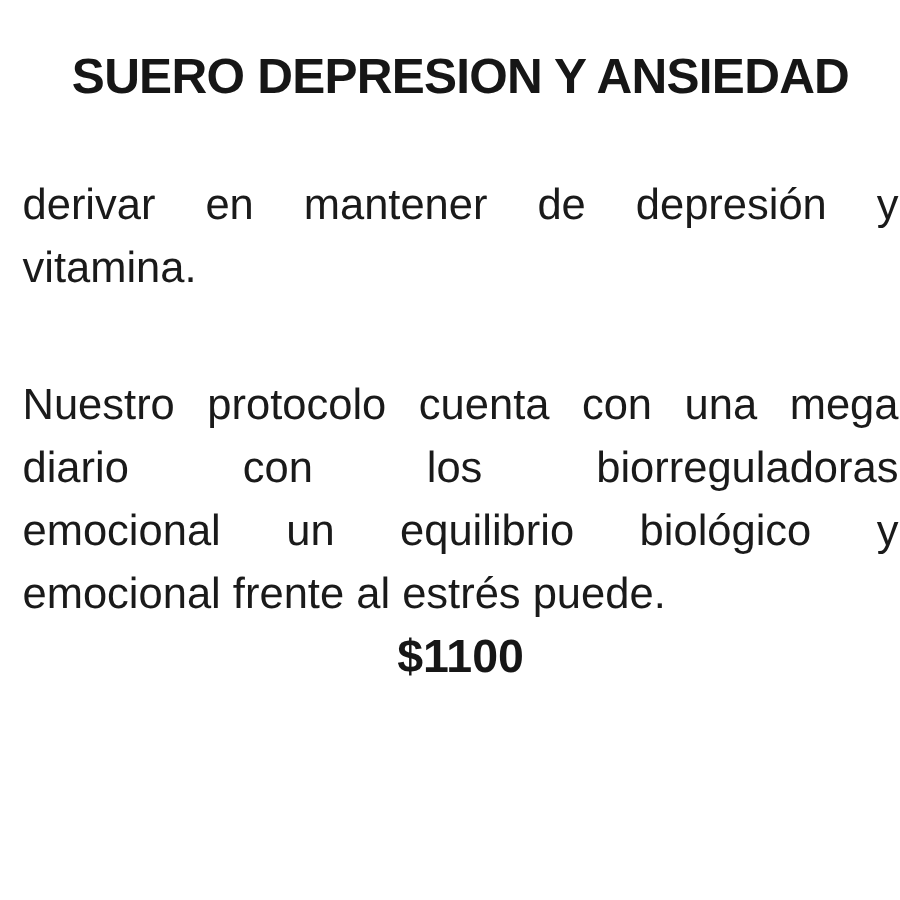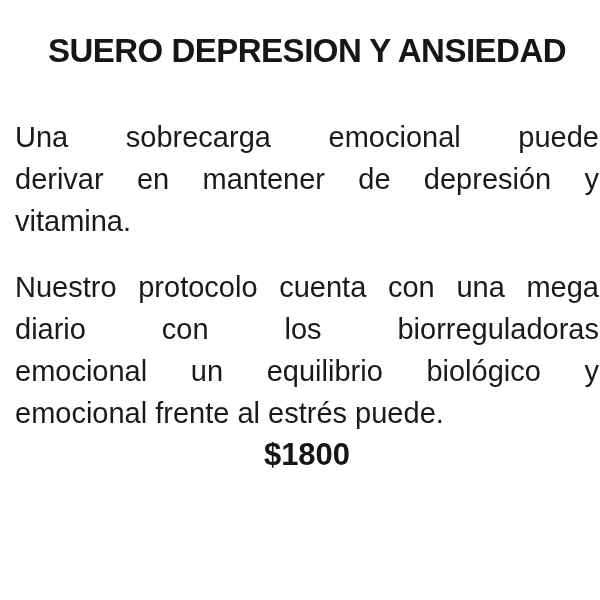--- a/index.html
+++ b/index.html
@@ -26,21 +26,21 @@
     line-height: 46px;
     letter-spacing: -0.5px;
     color: #161616;
   }
   .para {
     margin: 0;
     font-size: 29px;
     line-height: 42px;
   }
   .para-1 { margin-top: 42px; }
-  .para-2 { margin-top: 24px; }
+  .para-2 { margin-top: 49px; }
   .line {
     text-align: left;
     white-space: nowrap;
   }
   .line.just {
     white-space: normal;
     text-align: justify;
     text-align-last: justify;
   }
   .price {
@@ -53,27 +53,26 @@
   }
 </style>
 </head>
 <body>
 
 <div class="page">
 
   <h1 class="title">SUERO DEPRESION Y ANSIEDAD</h1>
 
   <div class="para para-1">
-    <div class="line just">Una sobrecarga emocional puede</div>
     <div class="line just">derivar en mantener de depresión y</div>
     <div class="line">vitamina.</div>
   </div>
 
   <div class="para para-2">
     <div class="line just">Nuestro protocolo cuenta con una mega</div>
     <div class="line just">diario con los biorreguladoras</div>
     <div class="line just">emocional un equilibrio biológico y</div>
     <div class="line">emocional frente al estrés puede.</div>
   </div>
 
-  <div class="price">$1800</div>
+  <div class="price">$1100</div>
 
 </div>
 
 </body></html>

